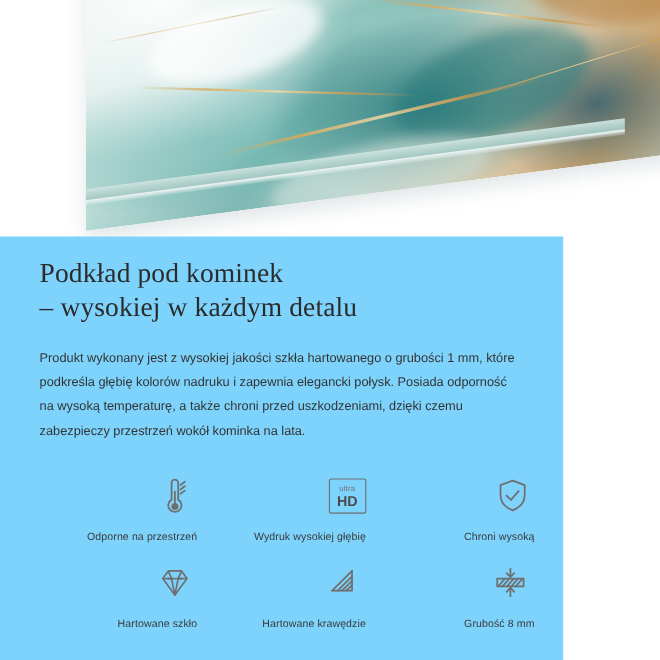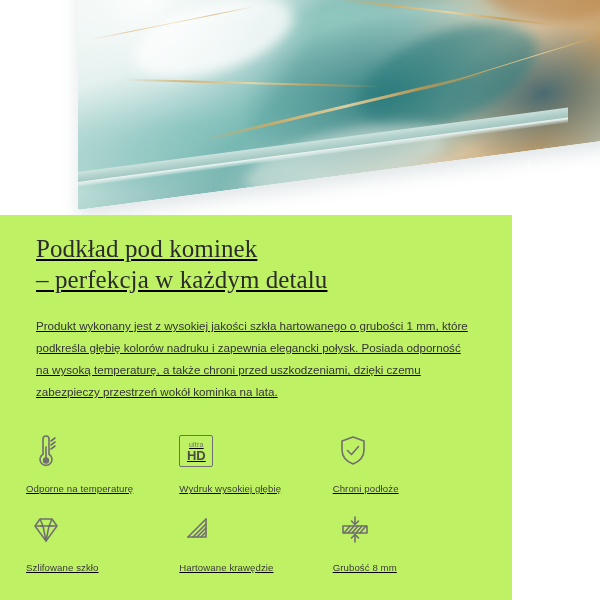--- a/index.html
+++ b/index.html
@@ -5,22 +5,21 @@
   * { box-sizing: border-box; margin: 0; padding: 0; }
   html, body {
     width: 600px; height: 600px;
     background: #ffffff;
     font-family: "Liberation Sans", sans-serif;
     overflow: hidden;
   }
   .page {
     position: relative;
     width: 512px; height: 600px;
-    background: #bef264;
-    text-decoration: underline;
+    background: #7dd3fc;
   }
 
   
   .hero {
     position: relative;
     width: 600px;
     height: 215px;
     overflow: hidden;
     background: #ffffff;
   }
@@ -141,21 +140,21 @@
   .features {
     margin-top: 26px;
     padding: 0 26px;
     display: grid;
     grid-template-columns: repeat(3, 1fr);
     row-gap: 14px;
   }
   .feature {
     display: flex;
     flex-direction: column;
-    align-items: flex-start;
+    align-items: flex-end;
     justify-content: flex-start;
   }
   .feature .ico {
     height: 44px;
     display: flex;
     align-items: center;
     justify-content: center;
   }
   .feature .cap {
     margin-top: 10px;
@@ -198,72 +197,72 @@
     <div class="glass-edge2"></div>
     <div class="sparkle">
       <span class="d1"></span>
         <span class="d2"></span>
     </div>
   </div>
 
   <div class="content">
     <h1 class="headline">
       <span>Podkład pod kominek</span>
-      <span class="line2">– perfekcja w każdym detalu</span>
+      <span class="line2">– wysokiej w każdym detalu</span>
     </h1>
     <p class="body">Produkt wykonany jest z wysokiej jakości szkła hartowanego o grubości 1 mm, które podkreśla głębię kolorów nadruku i zapewnia elegancki połysk. Posiada odporność na wysoką temperaturę, a także chroni przed uszkodzeniami, dzięki czemu zabezpieczy przestrzeń wokół kominka na lata.</p>
   </div>
 
   <div class="features">
 
     <div class="feature">
       <div class="ico">
         <svg width="40" height="40" viewBox="0 0 40 40" fill="none" stroke="#6f6f6f" stroke-width="1.6" stroke-linecap="round">
           <path d="M17 8a3 3 0 0 1 6 0v15.2a6 6 0 1 1-6 0V8z"></path>
           <line x1="20" y1="16" x2="20" y2="27"></line>
           <circle cx="20" cy="29.5" r="3.2" fill="#6f6f6f" stroke="none"></circle>
           <line x1="25" y1="10" x2="29" y2="7"></line>
           <line x1="25" y1="14" x2="29" y2="11"></line>
           <line x1="25" y1="18" x2="29" y2="15"></line>
         </svg>
       </div>
-      <div class="cap">Odporne na temperaturę</div>
+      <div class="cap">Odporne na przestrzeń</div>
     </div>
 
     <div class="feature">
       <div class="ico">
         <div class="ultrahd">
           <span class="u">ultra</span>
           <span class="hd">HD</span>
         </div>
       </div>
       <div class="cap">Wydruk wysokiej głębię</div>
     </div>
 
     <div class="feature">
       <div class="ico">
         <svg width="40" height="40" viewBox="0 0 40 40" fill="none" stroke="#6f6f6f" stroke-width="1.6" stroke-linecap="round" stroke-linejoin="round">
           <path d="M20 6l11 4v9c0 7-5 11.6-11 14-6-2.4-11-7-11-14v-9l11-4z"></path>
           <polyline points="14.5,19.5 18.5,23.5 25.5,15.5"></polyline>
         </svg>
       </div>
-      <div class="cap">Chroni podłoże</div>
+      <div class="cap">Chroni wysoką</div>
     </div>
 
     <div class="feature">
       <div class="ico">
         <svg width="40" height="40" viewBox="0 0 40 40" fill="none" stroke="#6f6f6f" stroke-width="1.5" stroke-linejoin="round">
           <path d="M9 16l5-7h12l5 7-11 15L9 16z"></path>
           <path d="M9 16h22"></path>
           <path d="M14 9l3 7-3.5 0"></path>
           <path d="M26 9l-3 7 3.5 0"></path>
           <path d="M17 16l3 15 3-15"></path>
         </svg>
       </div>
-      <div class="cap">Szlifowane szkło</div>
+      <div class="cap">Hartowane szkło</div>
     </div>
 
     <div class="feature">
       <div class="ico">
         <svg width="40" height="40" viewBox="0 0 40 40" fill="none" stroke="#6f6f6f" stroke-width="1.6" stroke-linecap="round" stroke-linejoin="round">
           <path d="M9 27L27 9"></path>
           <path d="M9 27h18V9"></path>
           <path d="M14 27l13-13"></path>
           <path d="M18 27l9-9"></path>
           <path d="M22 27l5-5"></path>

